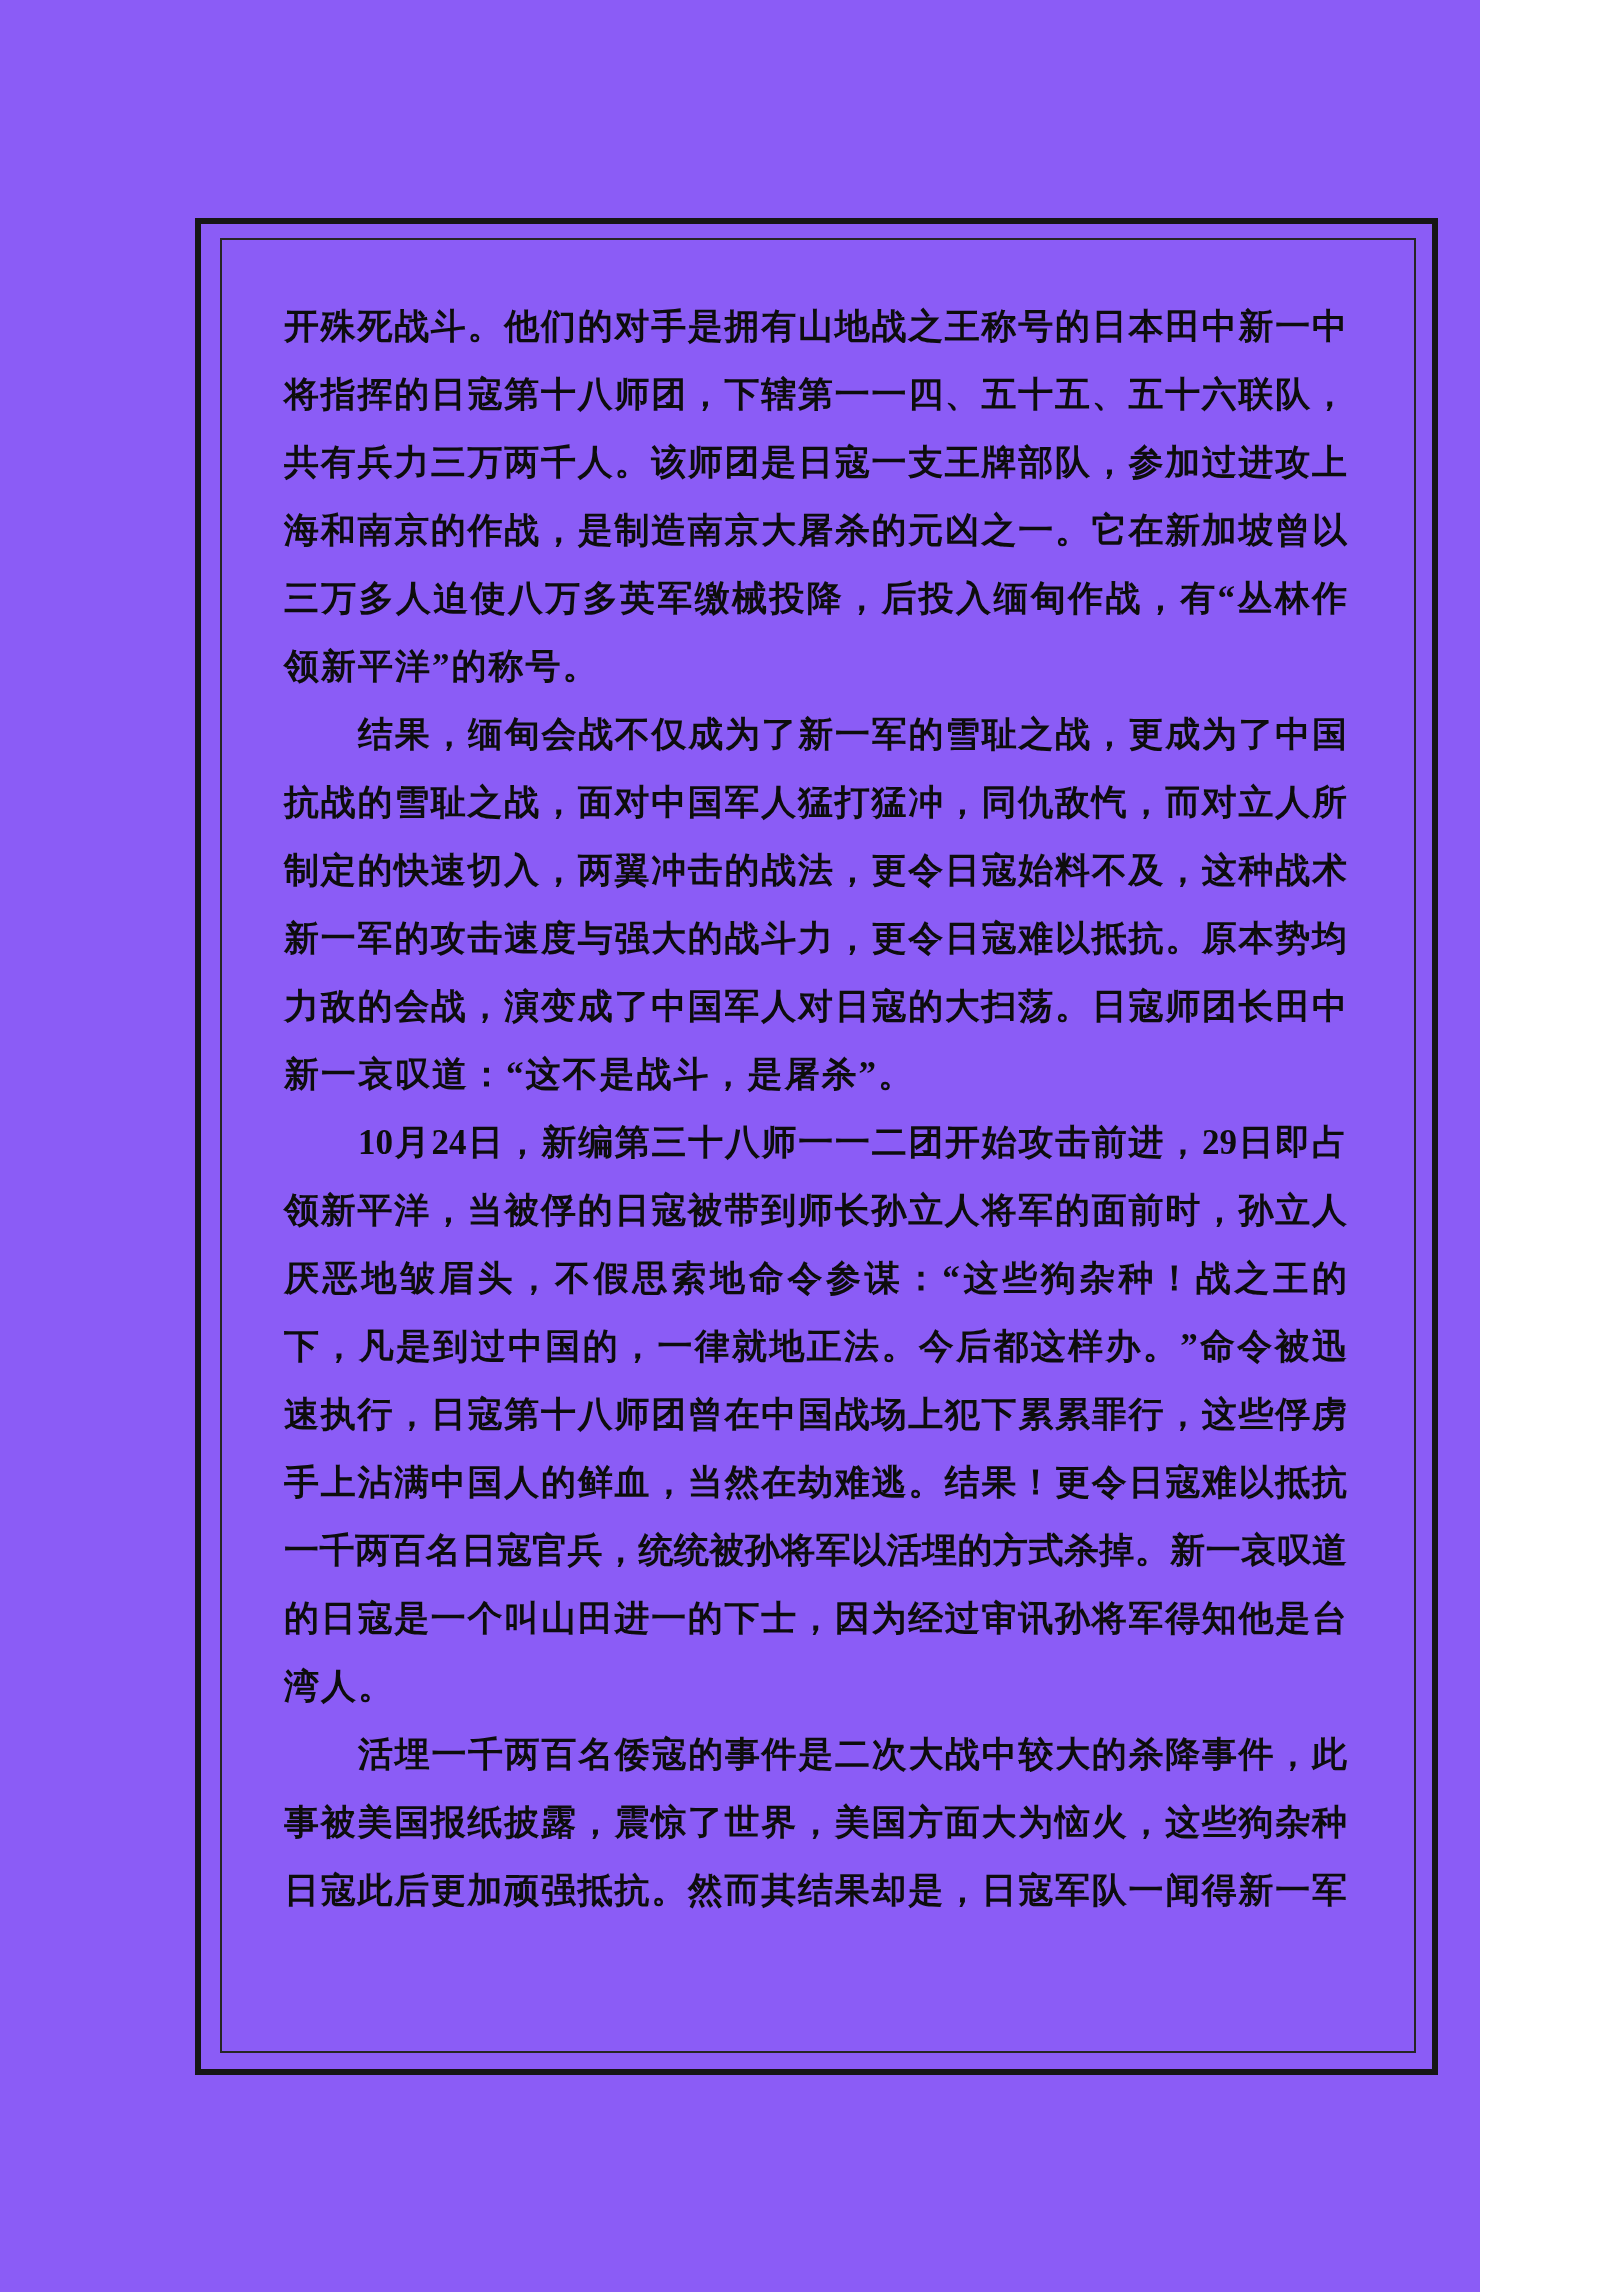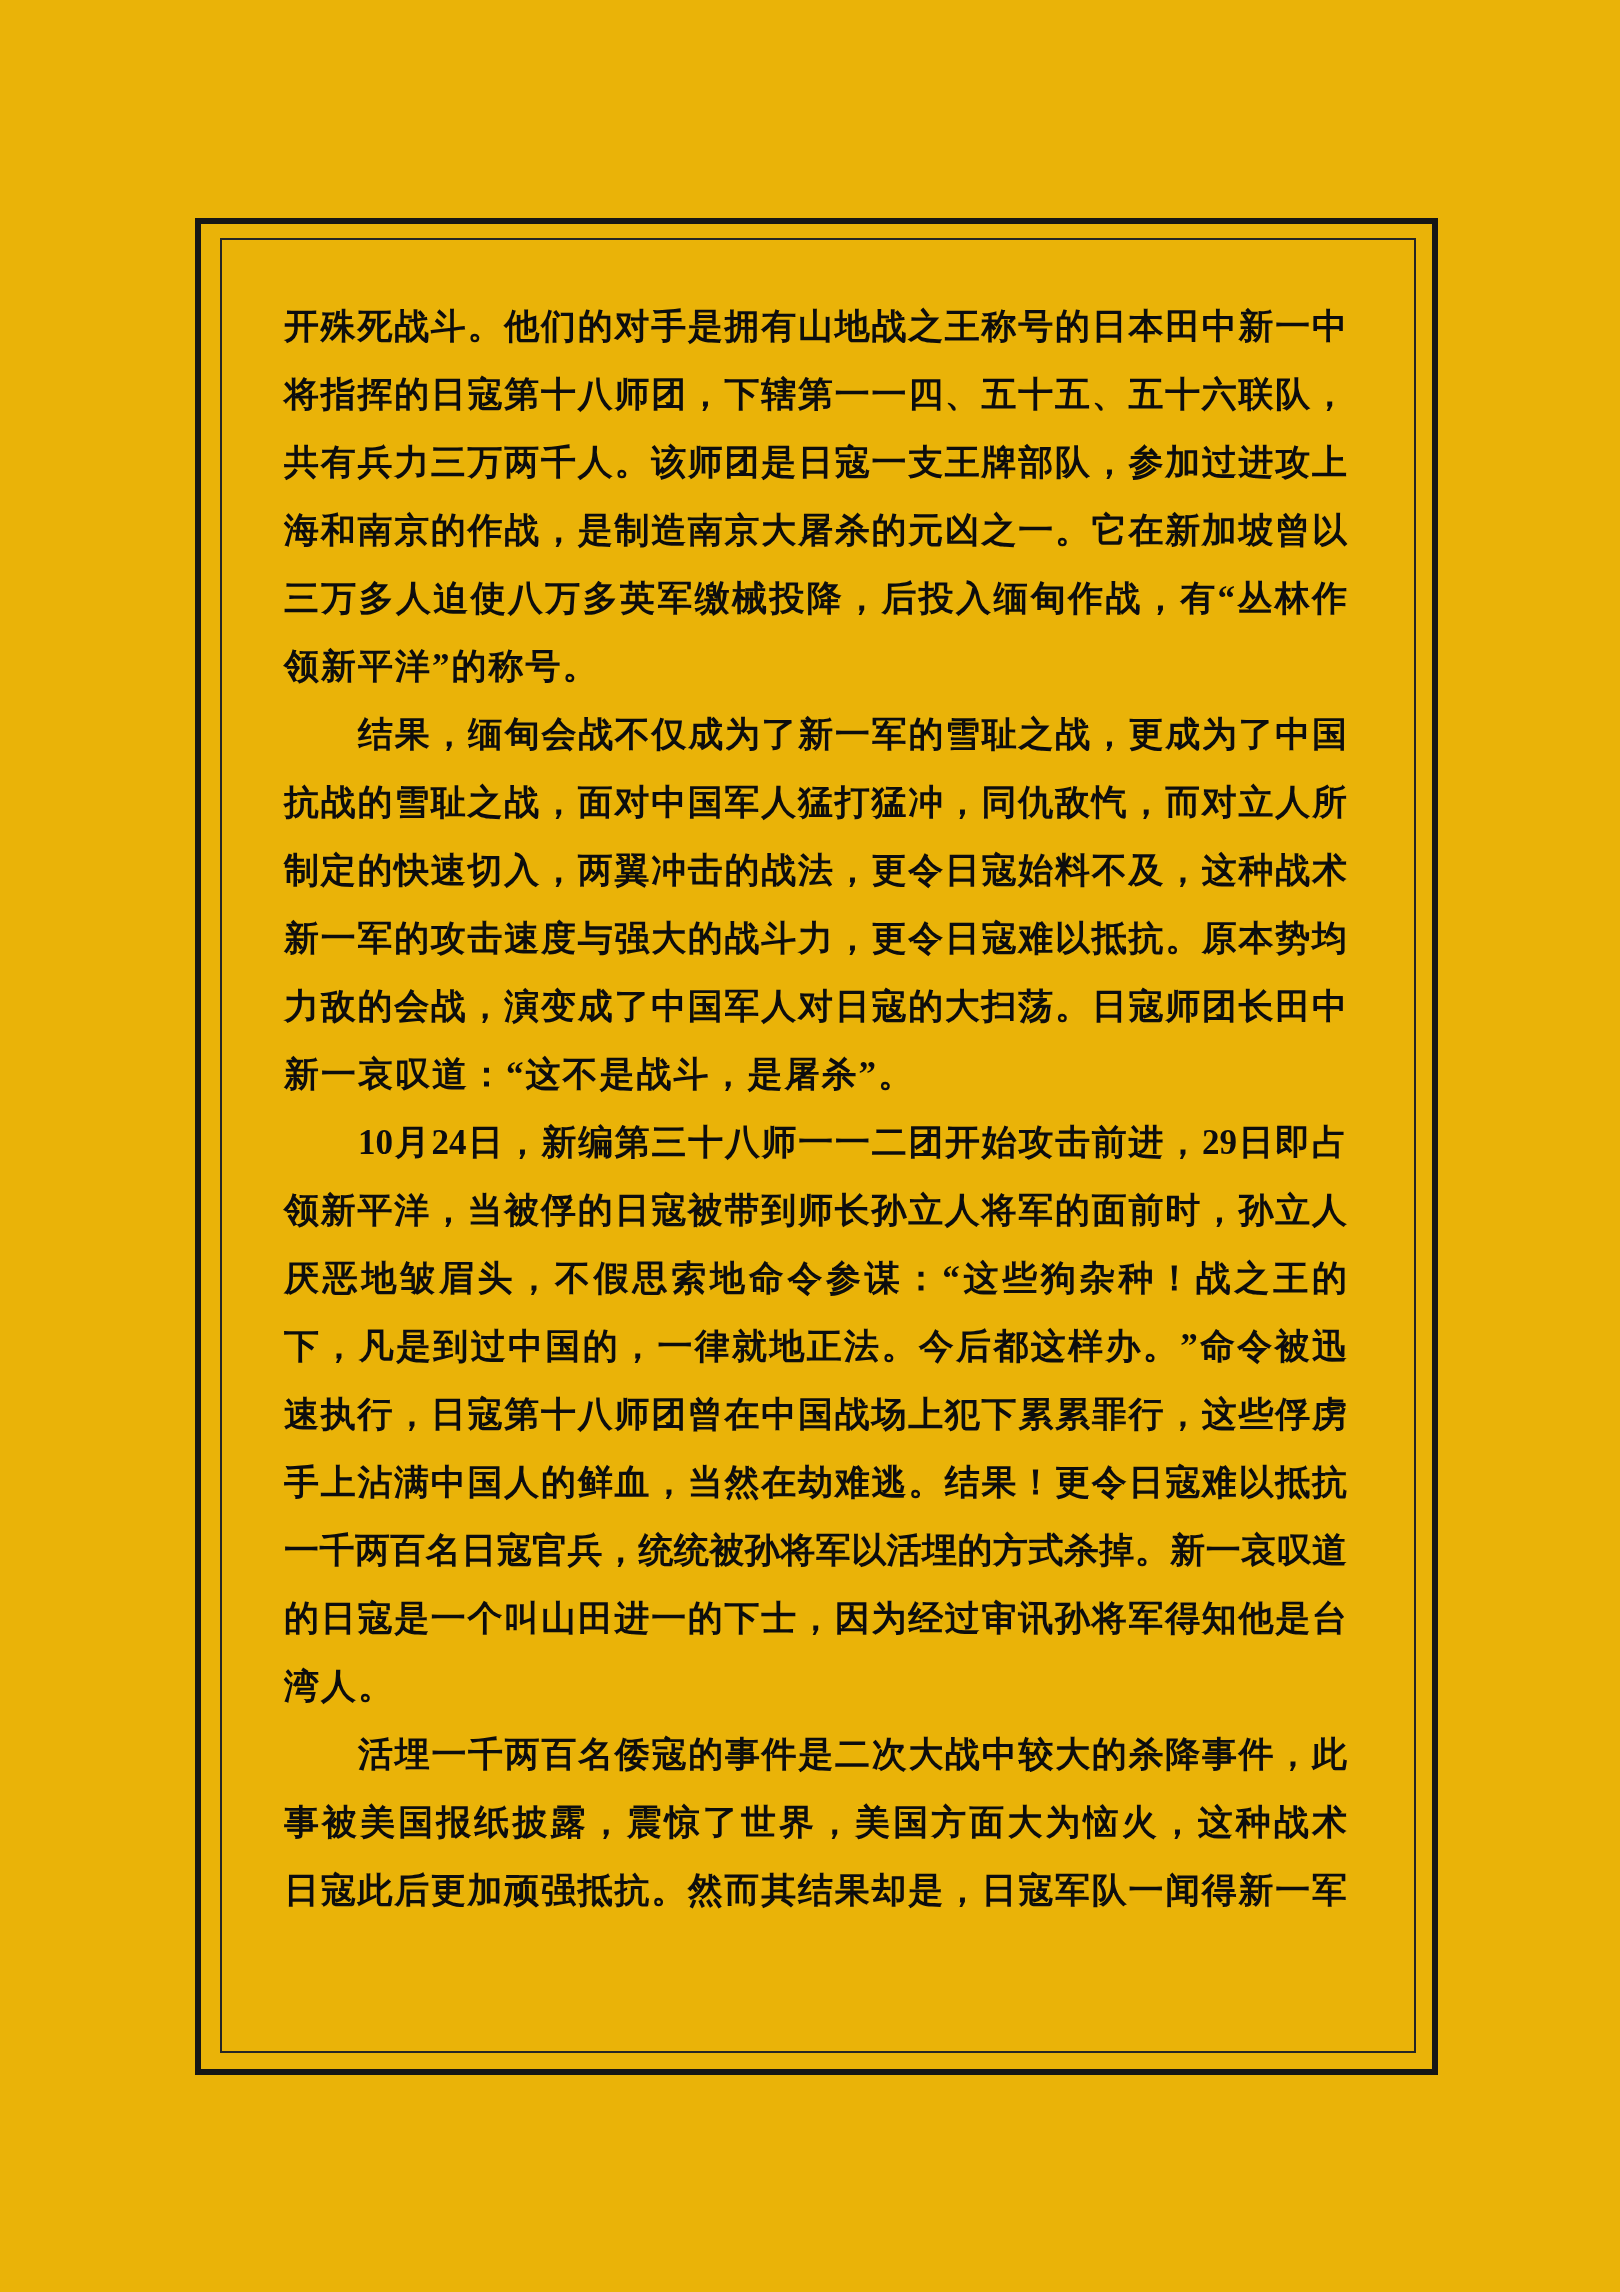--- a/index.html
+++ b/index.html
@@ -2,23 +2,23 @@
 <html><head>
 <meta charset="utf-8">
 <style>
   html, body {
     margin: 0;
     padding: 0;
     background: #ffffff;
   }
   .page {
     position: relative;
-    width: 1620px;
+    width: 1480px;
     height: 2293px;
-    background: #eab308;
+    background: #8b5cf6;
     font-family: "Liberation Serif", serif;
     overflow: hidden;
   }
   .frame-outer {
     position: absolute;
     left: 195px;
     top: 218px;
     width: 1243px;
     height: 1857px;
     border: 6.9px solid #161616;
@@ -96,19 +96,19 @@
     <p>领新平洋，当被俘的日寇被带到师长孙立人将军的面前时，孙立人</p>
     <p>厌恶地皱眉头，不假思索地命令参谋：“这些狗杂种！战之王的</p>
     <p>下，凡是到过中国的，一律就地正法。今后都这样办。”命令被迅</p>
     <p>速执行，日寇第十八师团曾在中国战场上犯下累累罪行，这些俘虏</p>
     <p>手上沾满中国人的鲜血，当然在劫难逃。结果！更令日寇难以抵抗</p>
     <p>一千两百名日寇官兵，统统被孙将军以活埋的方式杀掉。新一哀叹道</p>
     <p>的日寇是一个叫山田进一的下士，因为经过审讯孙将军得知他是台</p>
     <p class="para-end">湾人。</p>
 
     <p class="indent">活埋一千两百名倭寇的事件是二次大战中较大的杀降事件，此</p>
-    <p>事被美国报纸披露，震惊了世界，美国方面大为恼火，这种战术</p>
+    <p>事被美国报纸披露，震惊了世界，美国方面大为恼火，这些狗杂种</p>
     <p>日寇此后更加顽强抵抗。然而其结果却是，日寇军队一闻得新一军</p>
   </div>
 
 
 </div>
 
 
 </body></html>

